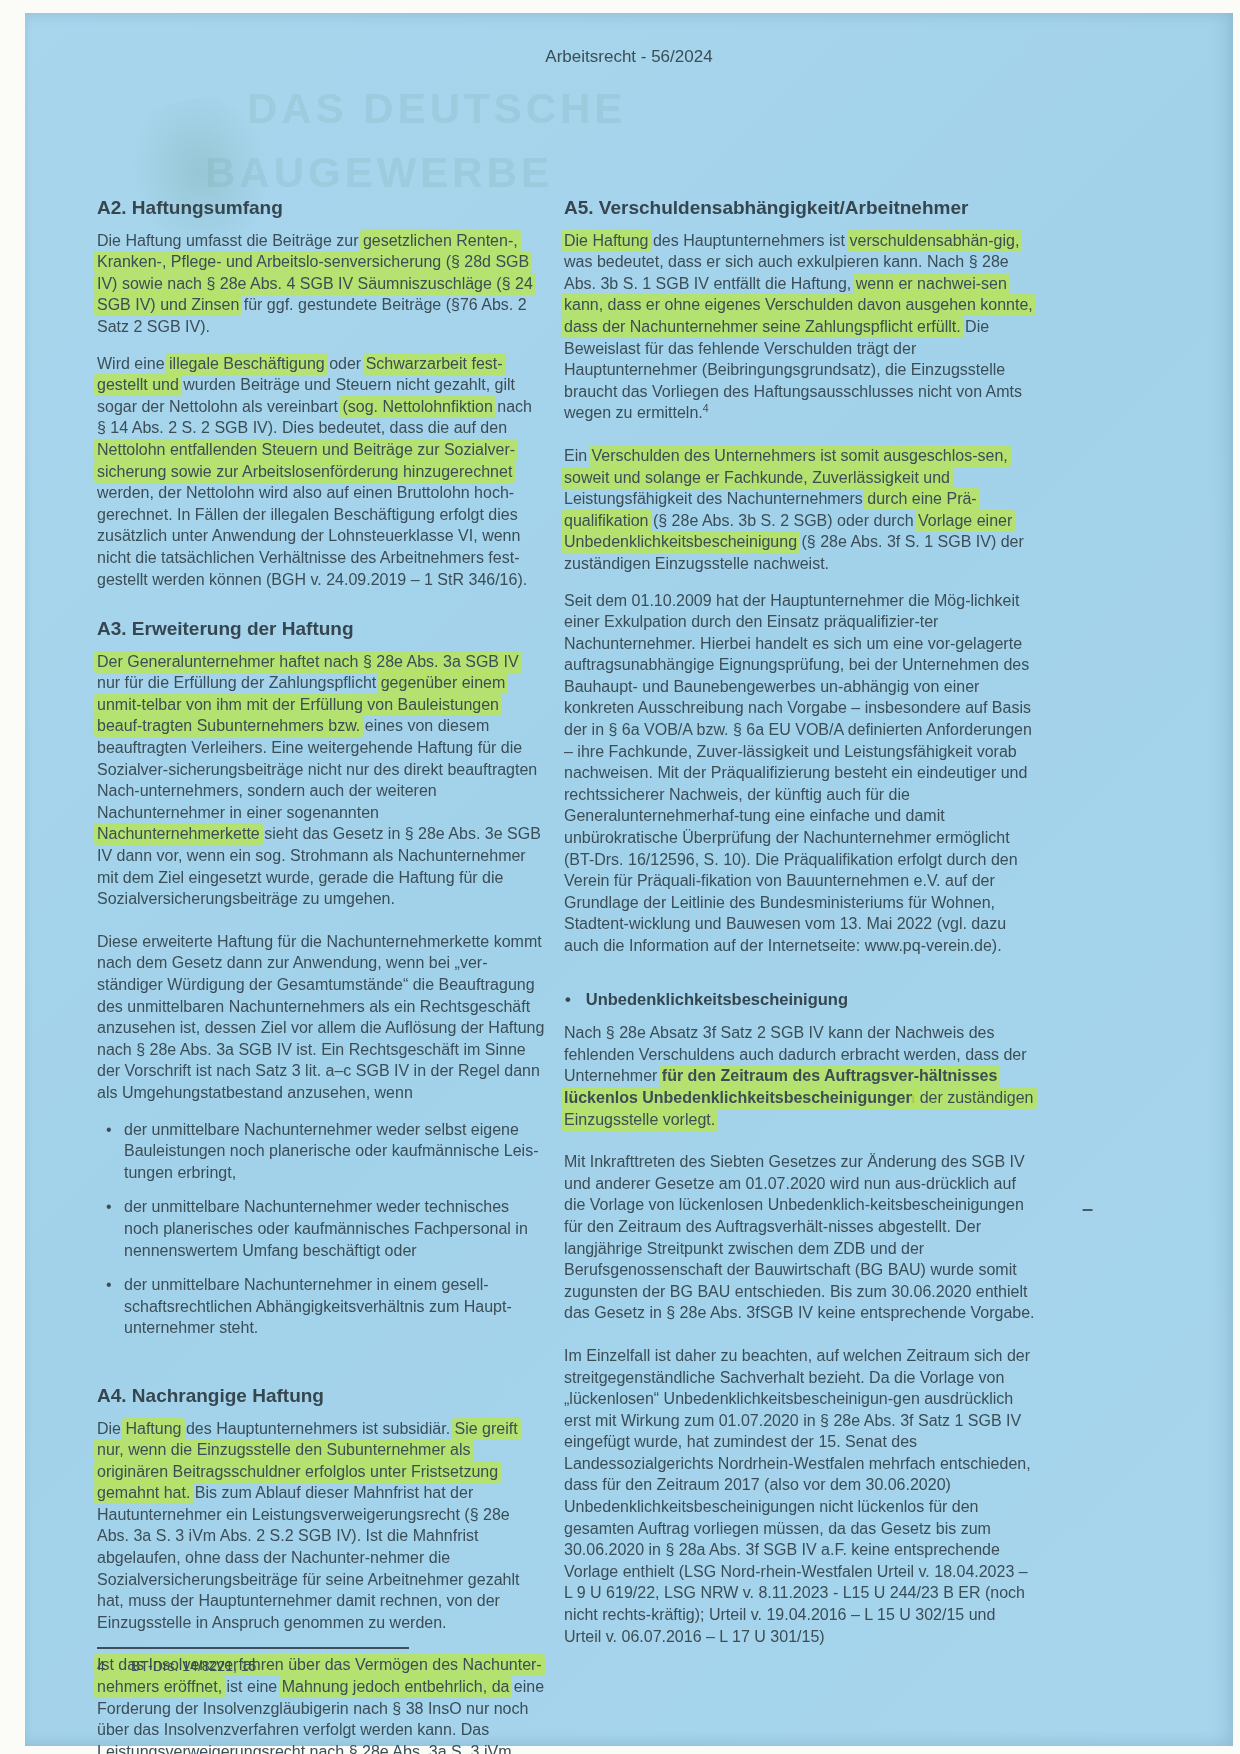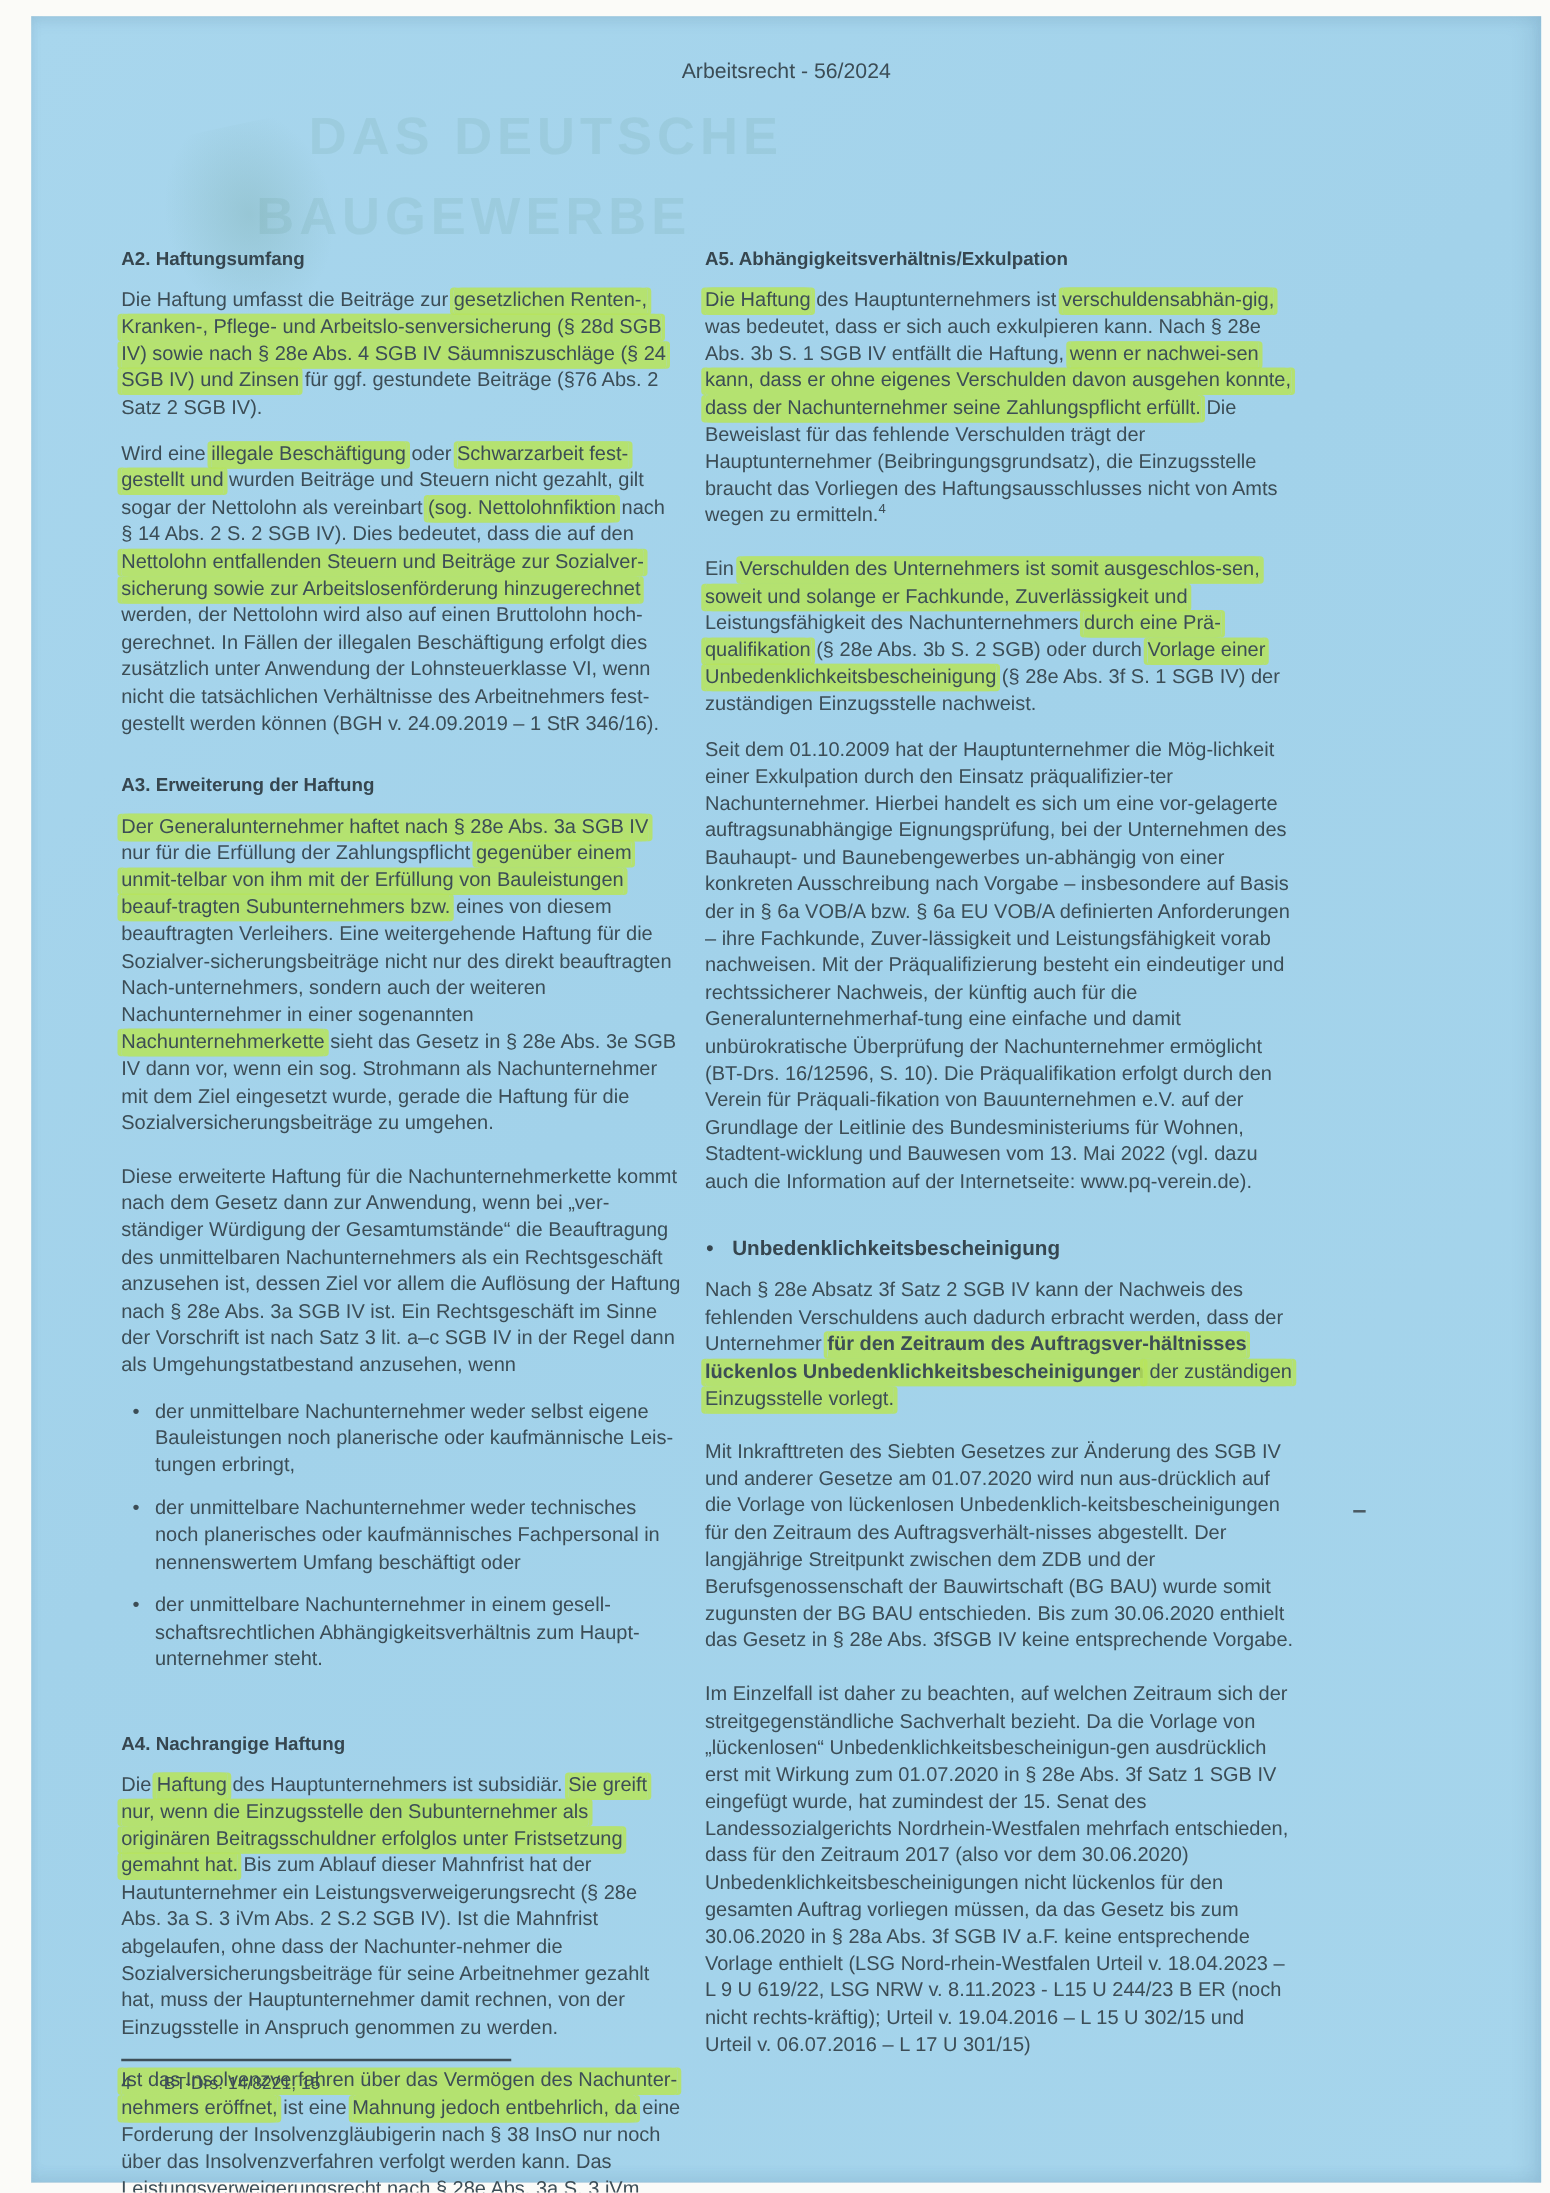--- a/index.html
+++ b/index.html
@@ -25,21 +25,21 @@
   .watermark{position:absolute;left:70px;top:72px;color:rgba(95,150,130,0.13);font-weight:bold;pointer-events:none;}
   .wm-logo{position:absolute;left:36px;top:14px;width:140px;height:160px;
     background:radial-gradient(ellipse at 50% 45%,rgba(90,140,120,0.20),rgba(90,140,120,0) 68%);
     transform:rotate(-12deg);}
   .wm-line1{margin-left:152px;font-size:42px;letter-spacing:4px;}
   .wm-line2{margin-left:110px;margin-top:16px;font-size:42px;letter-spacing:4px;}
   
   .col{position:absolute;top:184px;color:#3c4d56;font-size:16px;line-height:21.6px;}
   .col-left{left:72px;width:448px;}
   .col-right{left:539px;width:471px;}
-  .col h3{font-size:15px;font-weight:bold;margin:28px 0 11px;color:#36464f;}
+  .col h3{font-size:19px;font-weight:bold;margin:28px 0 11px;color:#36464f;}
   .col > :first-child{margin-top:0 !important;}
   .col p{margin:0 0 15px;}
   .col p.gap{margin-top:21px;}
   .col h3.gap{margin-top:46px;}
   .col ul{list-style:none;margin:2px 0 15px;}
   .col li{position:relative;padding-left:27px;margin-bottom:13px;}
   .li-dot{position:absolute;left:9px;top:0;}
   .bullet-heading{font-weight:bold;margin:32px 0 12px;font-size:16.5px;color:#36464f;}
   .bullet-heading .bh-dot{margin-right:15px;margin-left:1px;}
   .bullet-heading.i .bh-label{font-style:italic;}
@@ -86,21 +86,21 @@
       <ul>
         <li><span class="li-dot">•</span><span>der unmittelbare Nachunternehmer weder selbst eigene Bauleistungen noch planerische oder kaufmännische Leis-tungen erbringt,</span></li>
         <li><span class="li-dot">•</span><span>der unmittelbare Nachunternehmer weder technisches noch planerisches oder kaufmännisches Fachpersonal in nennenswertem Umfang beschäftigt oder</span></li>
         <li><span class="li-dot">•</span><span>der unmittelbare Nachunternehmer in einem gesell-schaftsrechtlichen Abhängigkeitsverhältnis zum Haupt-unternehmer steht.</span></li>
       </ul>
       <h3 class="gap">A4. Nachrangige Haftung</h3>
       <p><span>Die </span><span class="hl">Haftung</span><span> des Hauptunternehmers ist subsidiär. </span><span class="hl">Sie greift nur, wenn die Einzugsstelle den Subunternehmer als originären Beitragsschuldner erfolglos unter Fristsetzung gemahnt hat.</span><span> Bis zum Ablauf dieser Mahnfrist hat der Hautunternehmer ein Leistungsverweigerungsrecht (§ 28e Abs. 3a S. 3 iVm Abs. 2 S.2 SGB IV). Ist die Mahnfrist abgelaufen, ohne dass der Nachunter-nehmer die Sozialversicherungsbeiträge für seine Arbeitnehmer gezahlt hat, muss der Hauptunternehmer damit rechnen, von der Einzugsstelle in Anspruch genommen zu werden.</span></p>
       <p class="gap"><span class="hl">Ist das Insolvenzverfahren über das Vermögen des Nachunter-nehmers eröffnet,</span><span> ist eine </span><span class="hl">Mahnung jedoch entbehrlich, da</span><span> eine Forderung der Insolvenzgläubigerin nach § 38 InsO nur noch über das Insolvenzverfahren verfolgt werden kann. Das Leistungsverweigerungsrecht nach § 28e Abs. 3a S. 3 iVm Abs. 2 S. 2 SGB IV soll den Auftraggeber vor einer Inanspruchnahme bewahren, bevor die Nichterfüllung der Zahlungspflicht des Nachunternehmers hinreichend sicher feststeht. Dies ist mit der Eröffnung des Insolvenzverfahrens der Fall.</span></p>
     </div>
   <div class="col col-right">
-      <h3>A5. Abhängigkeitsverhältnis/Exkulpation</h3>
+      <h3>A5. Verschuldensabhängigkeit/Arbeitnehmer</h3>
       <p><span class="hl">Die Haftung</span><span> des Hauptunternehmers ist </span><span class="hl">verschuldensabhän-gig,</span><span> was bedeutet, dass er sich auch exkulpieren kann. Nach § 28e Abs. 3b S. 1 SGB IV entfällt die Haftung, </span><span class="hl">wenn er nachwei-sen kann, dass er ohne eigenes Verschulden davon ausgehen konnte, dass der Nachunternehmer seine Zahlungspflicht erfüllt.</span><span> Die Beweislast für das fehlende Verschulden trägt der Hauptunternehmer (Beibringungsgrundsatz), die Einzugsstelle braucht das Vorliegen des Haftungsausschlusses nicht von Amts wegen zu ermitteln.</span><span><sup>4</sup></span></p>
       <p class="gap"><span>Ein </span><span class="hl">Verschulden des Unternehmers ist somit ausgeschlos-sen, soweit und solange er Fachkunde, Zuverlässigkeit und</span><span> Leistungsfähigkeit des Nachunternehmers </span><span class="hl">durch eine Prä-qualifikation</span><span> (§ 28e Abs. 3b S. 2 SGB) oder durch </span><span class="hl">Vorlage einer Unbedenklichkeitsbescheinigung</span><span> (§ 28e Abs. 3f S. 1 SGB IV) der zuständigen Einzugsstelle nachweist.</span></p>
       <p><span>Seit dem 01.10.2009 hat der Hauptunternehmer die Mög-lichkeit einer Exkulpation durch den Einsatz präqualifizier-ter Nachunternehmer. Hierbei handelt es sich um eine vor-gelagerte auftragsunabhängige Eignungsprüfung, bei der Unternehmen des Bauhaupt- und Baunebengewerbes un-abhängig von einer konkreten Ausschreibung nach Vorgabe – insbesondere auf Basis der in § 6a VOB/A bzw. § 6a EU VOB/A definierten Anforderungen – ihre Fachkunde, Zuver-lässigkeit und Leistungsfähigkeit vorab nachweisen. Mit der Präqualifizierung besteht ein eindeutiger und rechtssicherer Nachweis, der künftig auch für die Generalunternehmerhaf-tung eine einfache und damit unbürokratische Überprüfung der Nachunternehmer ermöglicht (BT-Drs. 16/12596, S. 10). Die Präqualifikation erfolgt durch den Verein für Präquali-fikation von Bauunternehmen e.V. auf der Grundlage der Leitlinie des Bundesministeriums für Wohnen, Stadtent-wicklung und Bauwesen vom 13. Mai 2022 (vgl. dazu auch die Information auf der Internetseite: </span><span class="u">www.pq-verein.de).</span></p>
       <div class="bullet-heading"><span class="bh-dot">•</span><span class="bh-label">Unbedenklichkeitsbescheinigung</span></div>
       <p><span>Nach § 28e Absatz 3f Satz 2 SGB IV kann der Nachweis des fehlenden Verschuldens auch dadurch erbracht werden, dass der Unternehmer </span><span class="hl b">für den Zeitraum des Auftragsver-hältnisses lückenlos Unbedenklichkeitsbescheinigungen</span><span class="hl"> der zuständigen Einzugsstelle vorlegt.</span></p>
       <p class="gap"><span>Mit Inkrafttreten des Siebten Gesetzes zur Änderung des SGB IV und anderer Gesetze am 01.07.2020 wird nun aus-drücklich auf die Vorlage von lückenlosen Unbedenklich-keitsbescheinigungen für den Zeitraum des Auftragsverhält-nisses abgestellt. Der langjährige Streitpunkt zwischen dem ZDB und der Berufsgenossenschaft der Bauwirtschaft (BG BAU) wurde somit zugunsten der BG BAU entschieden. Bis zum 30.06.2020 enthielt das Gesetz in § 28e Abs. 3fSGB IV keine entsprechende Vorgabe.</span></p>
       <p class="gap"><span>Im Einzelfall ist daher zu beachten, auf welchen Zeitraum sich der streitgegenständliche Sachverhalt bezieht. Da die Vorlage von „lückenlosen“ Unbedenklichkeitsbescheinigun-gen ausdrücklich erst mit Wirkung zum 01.07.2020 in § 28e Abs. 3f Satz 1 SGB IV eingefügt wurde, hat zumindest der 15. Senat des Landessozialgerichts Nordrhein-Westfalen mehrfach entschieden, dass für den Zeitraum 2017 (also vor dem 30.06.2020) Unbedenklichkeitsbescheinigungen nicht lückenlos für den gesamten Auftrag vorliegen müssen, da das Gesetz bis zum 30.06.2020 in § 28a Abs. 3f SGB IV a.F. keine entsprechende Vorlage enthielt (LSG Nord-rhein-Westfalen Urteil v. 18.04.2023 – L 9 U 619/22, LSG NRW v. 8.11.2023 - L15 U 244/23 B ER (noch nicht rechts-kräftig); Urteil v. 19.04.2016 – L 15 U 302/15 und Urteil v. 06.07.2016 – L 17 U 301/15)</span></p>
     </div>
 
   <div class="footnote">

